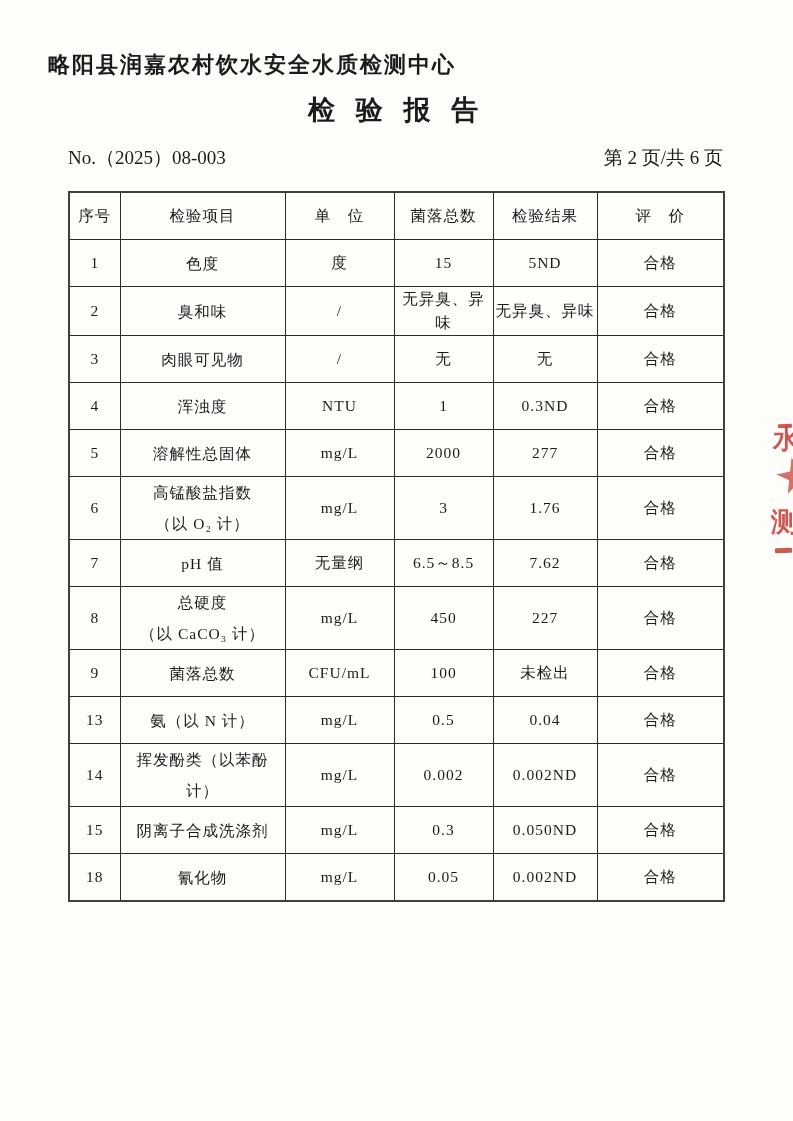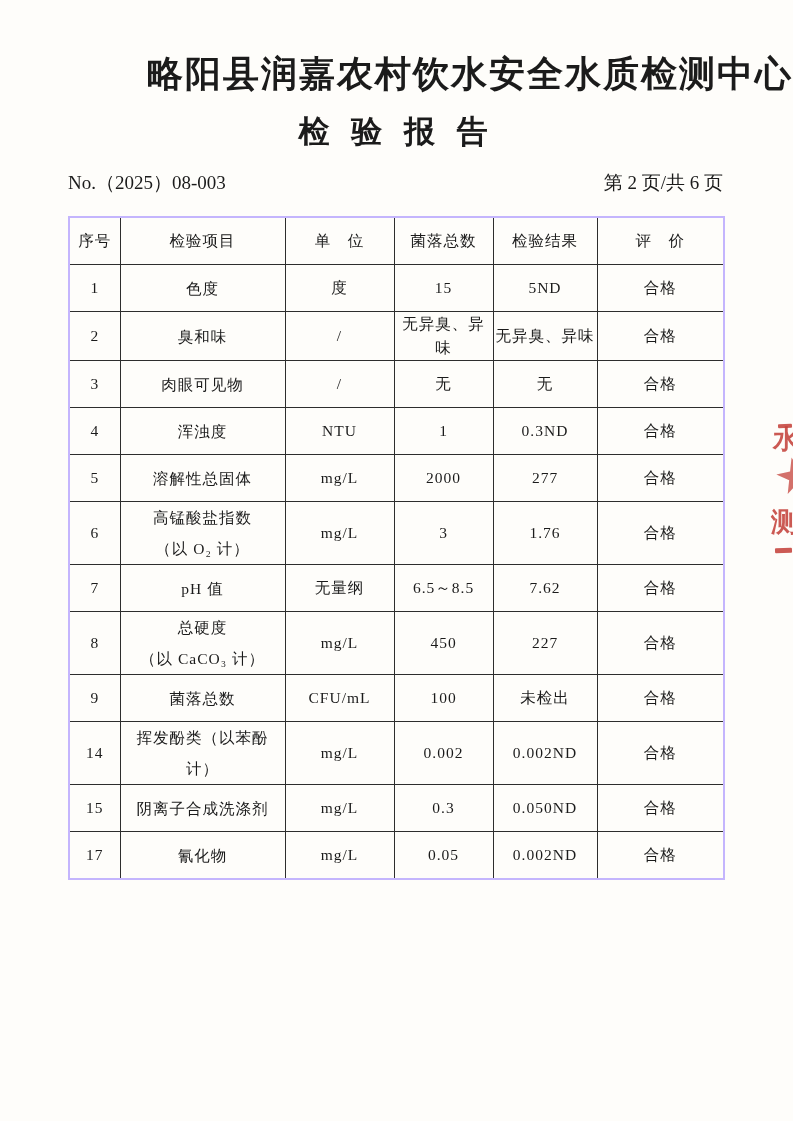--- a/index.html
+++ b/index.html
@@ -4,46 +4,47 @@
 <style>
   html,body{margin:0;padding:0;}
   body{
     width:793px;height:1121px;
     position:relative;overflow:hidden;
     background:#fefdfa;
     color:#1b1b1b;
     font-family:"Liberation Serif","DejaVu Serif",serif;
   }
   .doc-title{
-    text-align:right;
+    text-align:left;
     padding-top:50px;
-    font-size:36px;
+    font-size:22px;
     font-weight:bold;
     letter-spacing:2px;
+    margin-left:48px;
   }
   .doc-subtitle{
     text-align:center;
     margin-top:12px;
-    font-size:31px;
+    font-size:27px;
     font-weight:bold;
     letter-spacing:7px;
   }
   .meta-row{
     display:flex;
     justify-content:space-between;
     align-items:baseline;
     margin:17px 70px 0 68px;
     font-size:19px;
   }
   table.results{
     border-collapse:collapse;
     table-layout:fixed;
     width:655px;
     margin:20px 0 0 68px;
-    border:2px solid #c4b5fd;
+    border:2px solid #404040;
   }
   table.results th, table.results td{
     border:1px solid #2d2d2d;
     text-align:center;
     vertical-align:middle;
     font-size:15.5px;
     font-weight:normal;
     padding:0 2px;
     letter-spacing:1px;
   }
@@ -177,41 +178,51 @@
         <td>9</td>
         <td>
           <span class="item-line">菌落总数</span>
         </td>
         <td>CFU/mL</td>
         <td>100</td>
         <td>未检出</td>
         <td>合格</td>
       </tr>
       <tr>
+        <td>13</td>
+        <td>
+          <span class="item-line">氨（以 N 计）</span>
+        </td>
+        <td>mg/L</td>
+        <td>0.5</td>
+        <td>0.04</td>
+        <td>合格</td>
+      </tr>
+      <tr>
         <td>14</td>
         <td>
           <span class="item-line">挥发酚类（以苯酚计）</span>
         </td>
         <td>mg/L</td>
         <td>0.002</td>
         <td>0.002ND</td>
         <td>合格</td>
       </tr>
       <tr>
         <td>15</td>
         <td>
           <span class="item-line">阴离子合成洗涤剂</span>
         </td>
         <td>mg/L</td>
         <td>0.3</td>
         <td>0.050ND</td>
         <td>合格</td>
       </tr>
       <tr>
-        <td>17</td>
+        <td>18</td>
         <td>
           <span class="item-line">氰化物</span>
         </td>
         <td>mg/L</td>
         <td>0.05</td>
         <td>0.002ND</td>
         <td>合格</td>
       </tr>
     </tbody>
 </table>

